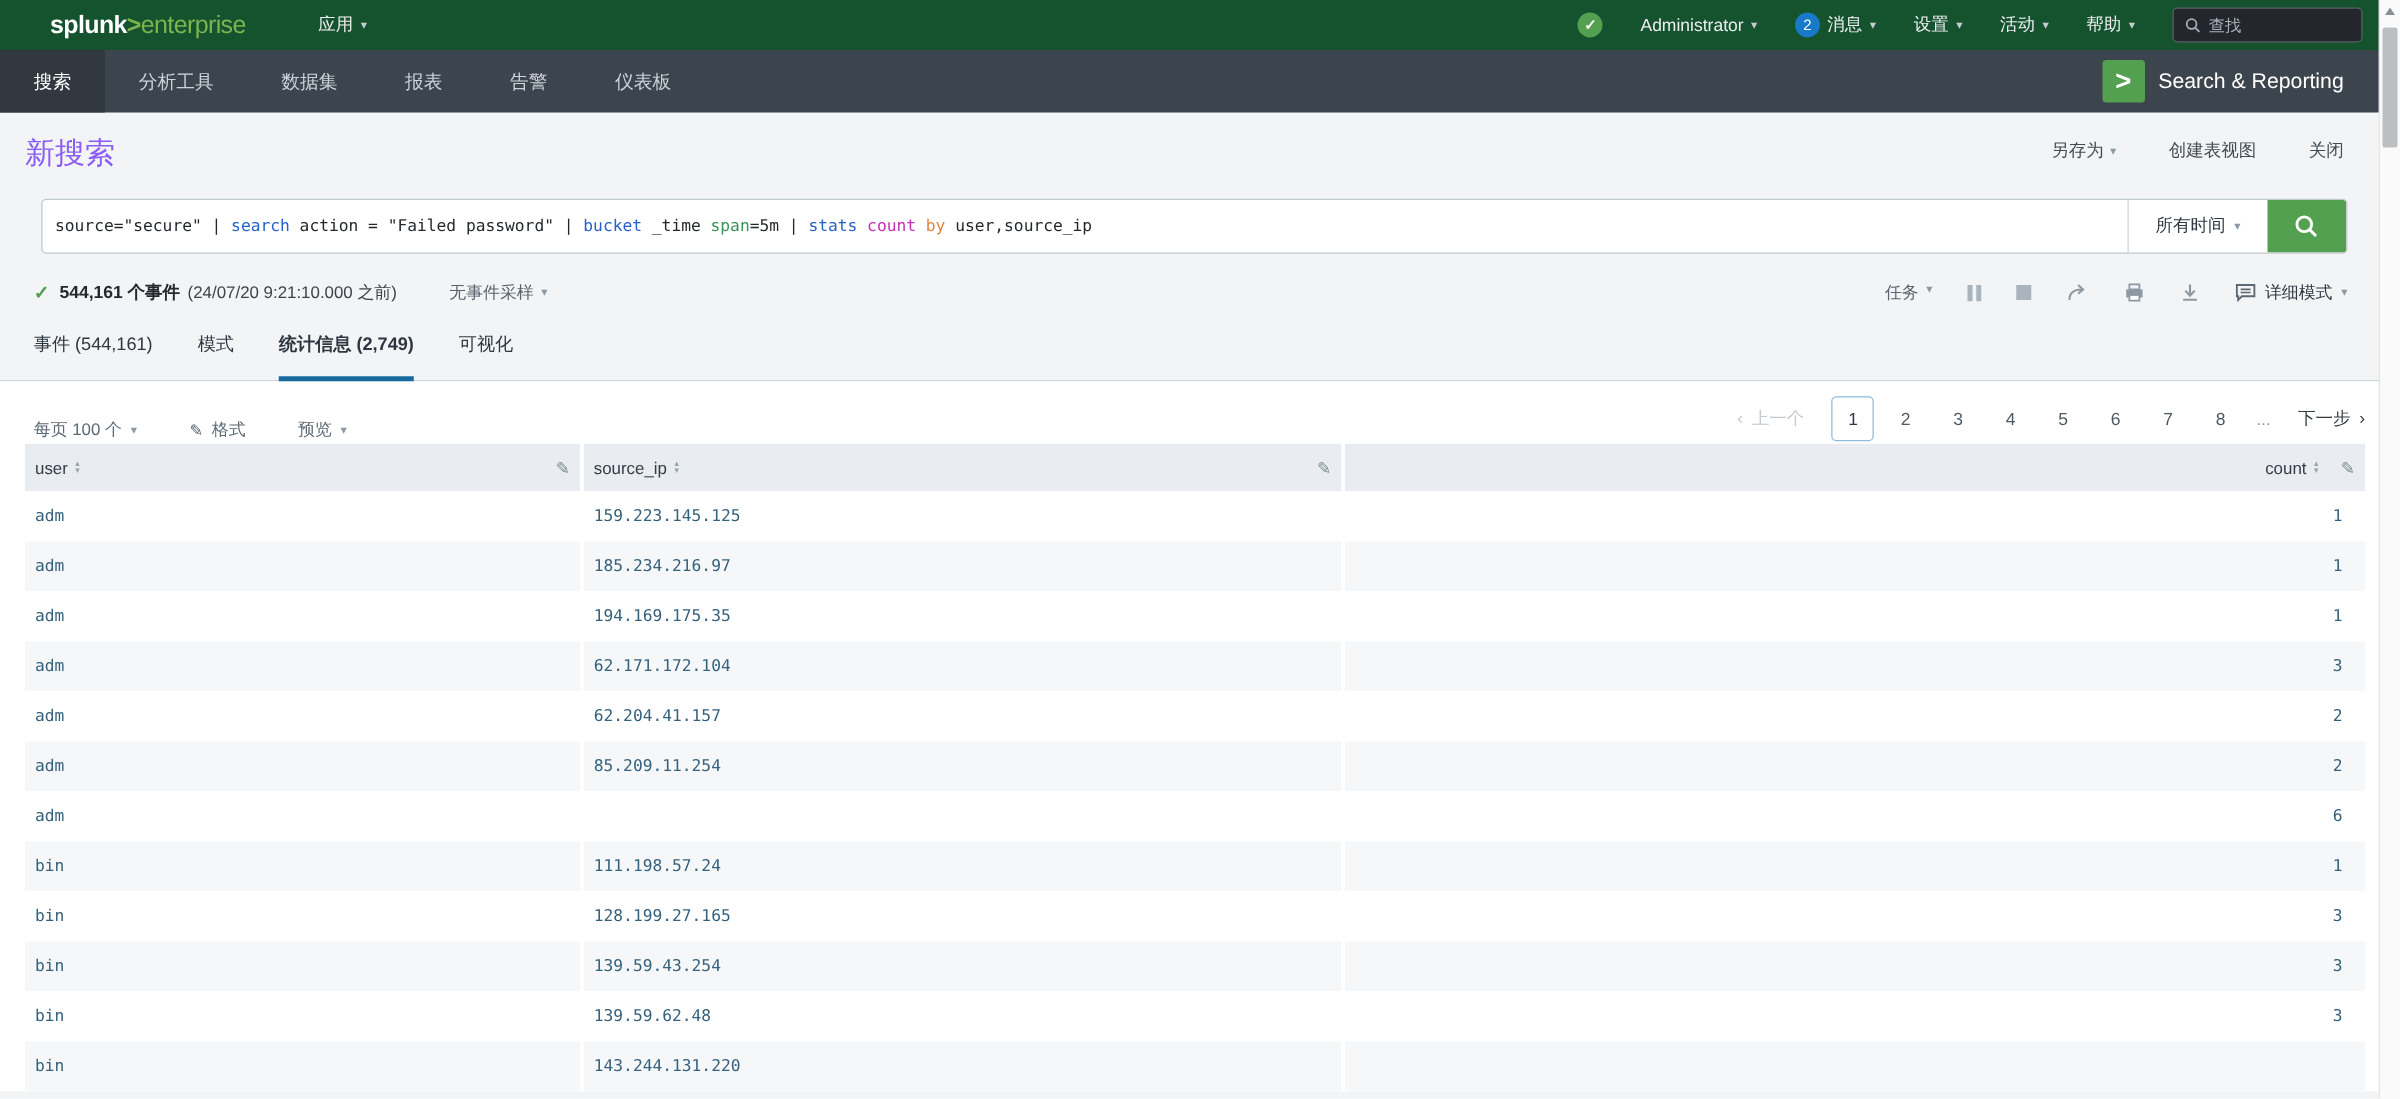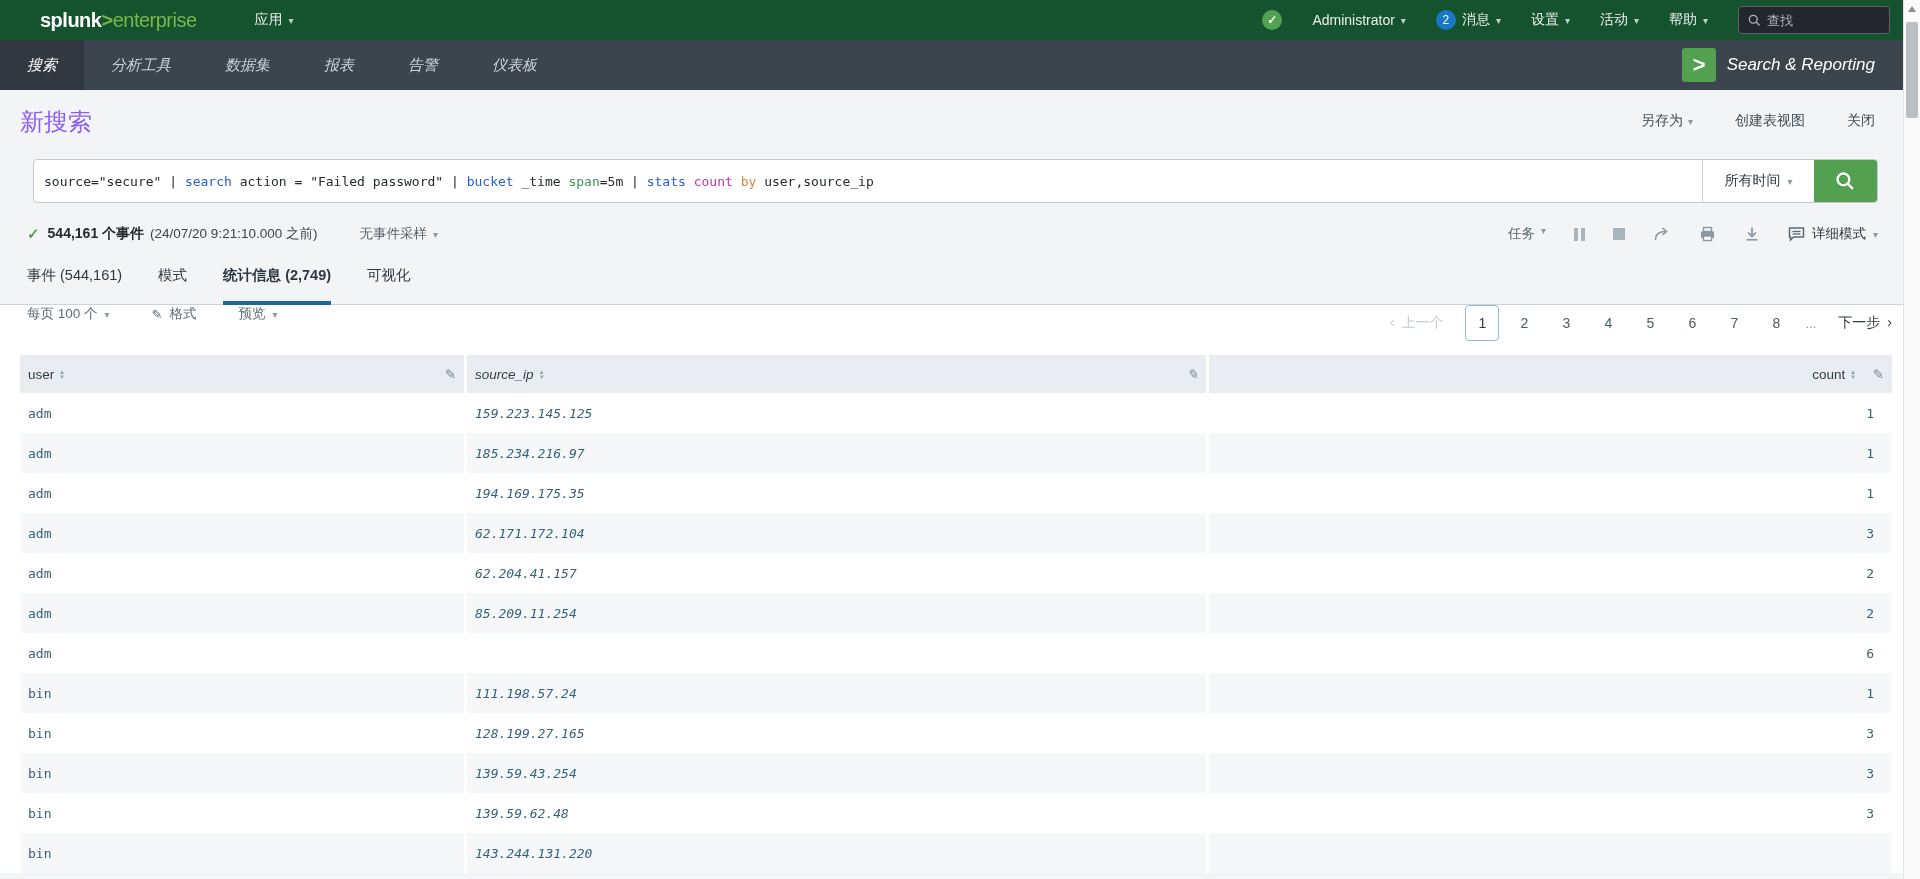--- a/index.html
+++ b/index.html
@@ -18,21 +18,21 @@
   .top-right { margin-left:auto; display:flex; align-items:center; gap:30px; }
   .caret { font-size:10px; color:#c7ccd1; }
   .caret.gray { color:#8d99a3; }
   .check-circle { width:20px; height:20px; border-radius:50%; background:#53a051; color:#fff; font-size:12px; font-weight:bold; display:flex; align-items:center; justify-content:center; }
   .badge { width:20px; height:20px; border-radius:50%; background:#1879c7; color:#fff; font-size:12px; display:flex; align-items:center; justify-content:center; }
   .find-box { display:flex; align-items:center; gap:6px; background:#23262c; border:1px solid #5a6067; border-radius:4px; height:28px; padding:0 9px; width:152px; }
   .find-box input { background:transparent; border:none; outline:none; color:#c6ccd2; font-size:13px; width:110px; font-family:"Liberation Sans",sans-serif; }
   .find-box input::placeholder { color:#aab2ba; opacity:1; }
 
   
-  .appbar { height:50px; background:#3c444d; display:flex; align-items:stretch;font-style:italic; }
+  .appbar { height:50px; background:#3c444d; display:flex; align-items:stretch; }
   .appbar-item { display:flex; align-items:center; padding:0 27px; font-size:15px; color:#ccd3da; cursor:pointer; }
   .appbar-item.active { color:#ffffff; background:#313840; }
   .appbar-right { margin-left:auto; display:flex; align-items:center; gap:11px; padding-right:45px; }
   .app-logo { width:34px; height:34px; background:#53a051; border-radius:3px; color:#fff; font-size:22px; font-weight:bold; display:flex; align-items:center; justify-content:center; }
   .app-name { color:#fff; font-size:17px; font-weight:500; }
 
   
   .page-head { display:flex; align-items:flex-start; padding:16px 45px 0 20px; }
   .page-title { font-size:24px; font-weight:500; color:#8b5cf6;text-align:right; }
   .page-actions { margin-left:auto; display:flex; align-items:center; gap:42px; margin-top:6px; }
@@ -58,42 +58,42 @@
   .stop-icon i { display:block; width:12px; height:12px; background:#a9b4bd; }
   .detail-mode { display:flex; align-items:center; gap:7px; font-size:13.5px; color:#2f3843; cursor:pointer; }
 
   
   .tabs-row { margin-top:15px; padding-left:27px; display:flex; gap:36px; border-bottom:1px solid #ccd3d9; }
   .tab { padding-bottom:16px; font-size:14.5px; color:#2e3741; cursor:pointer; border-bottom:4px solid transparent; margin-bottom:-1px; white-space:nowrap; }
   .tab.active { font-weight:600; border-bottom-color:#17699e; }
 
   
   .white-section { background:#fff; }
-  .toolbar-row { height:48px; display:flex; align-items:flex-start; padding:0 28px 0 27px; }
+  .toolbar-row { height:48px; display:flex; align-items:flex-end; padding:0 28px 0 27px; }
   .tool { display:flex; align-items:center; gap:7px; font-size:13.5px; color:#5d6a76; cursor:pointer; white-space:nowrap; }
   .tool + .tool { margin-left:42px; }
   .pencil { font-size:13px; color:#5d6a76; }
   .pagination { margin-left:auto; display:flex; align-items:center; }
   .pg-prev { font-size:14px; color:#c3cad1; margin-right:18px; display:flex; gap:7px; cursor:default; white-space:nowrap; }
   .pg-next { font-size:14px; color:#333c44; margin-left:14px; display:flex; gap:7px; cursor:pointer; white-space:nowrap; }
   .pg-page { min-width:34px; height:36px; display:flex; align-items:center; justify-content:center; font-size:14px; color:#4d5a64; cursor:pointer; margin:0 4px; border:1px solid transparent; }
   .pg-page.current { border:1px solid #8fbcda; border-radius:4px; color:#2f3843; background:#fff; }
   .pg-ellipsis { color:#8b959e; font-size:13px; margin:0 8px; }
 
   
   .table { margin:2px 28px 0 20px; }
   .thead { display:flex; gap:3px; background:#fff; }
   .th { height:38px; background:#e9edf1; display:flex; align-items:center; padding:0 8px; font-size:13.5px; color:#333d47; }
   .th .label { cursor:pointer; }
   .th .hdr-pencil { margin-left:auto; color:#7e8a94; cursor:pointer; }
   .th.right { justify-content:flex-end; }
   .th.right .hdr-pencil { margin-left:18px; }
   .sort { display:flex; flex-direction:column; line-height:5px; font-size:7px; color:#97a2ab; margin-left:6px; cursor:pointer; }
   .col-user { width:444px; }
-  .col-ip { width:739px;font-style:italic; }
+  .col-ip { width:606px; }
   .col-count { flex:1; }
   .tbody { display:flex; flex-direction:column; background:#fff; }
   .trow { display:flex; gap:3px; height:40px; }
   .td { display:flex; align-items:center; padding:0 8px; font-family:"DejaVu Sans Mono", monospace; font-size:13px; color:#35617c; background:#fff; cursor:pointer; }
   .trow:nth-child(even) .td { background:#f5f7f9; }
   .td.right { justify-content:flex-end; padding-right:18px; }
 
   
   .scrollbar { position:absolute; top:0; right:0; width:17px; height:879px; background:#fafafa; border-left:1px solid #e4e4e4; z-index:50; }
   .sb-up { position:absolute; top:6px; left:4px; width:0; height:0; border-left:4px solid transparent; border-right:4px solid transparent; border-bottom:6px solid #8a8f94; }

